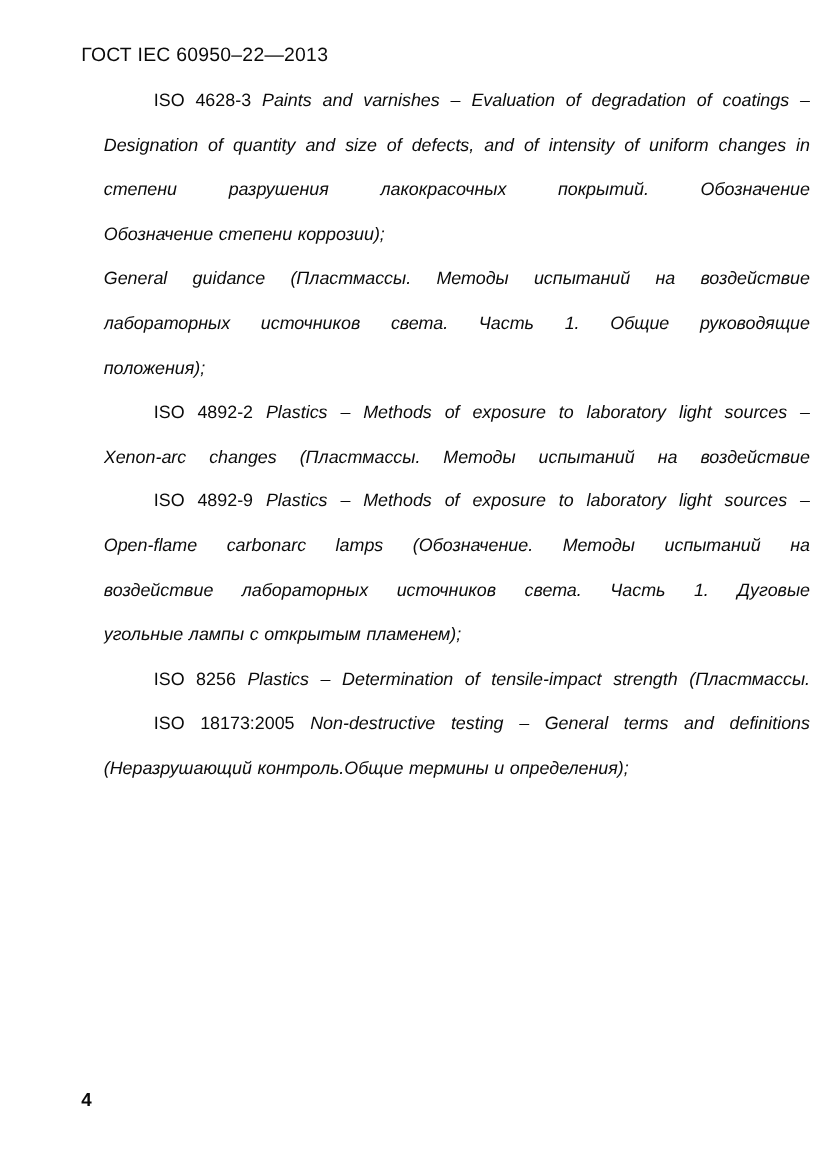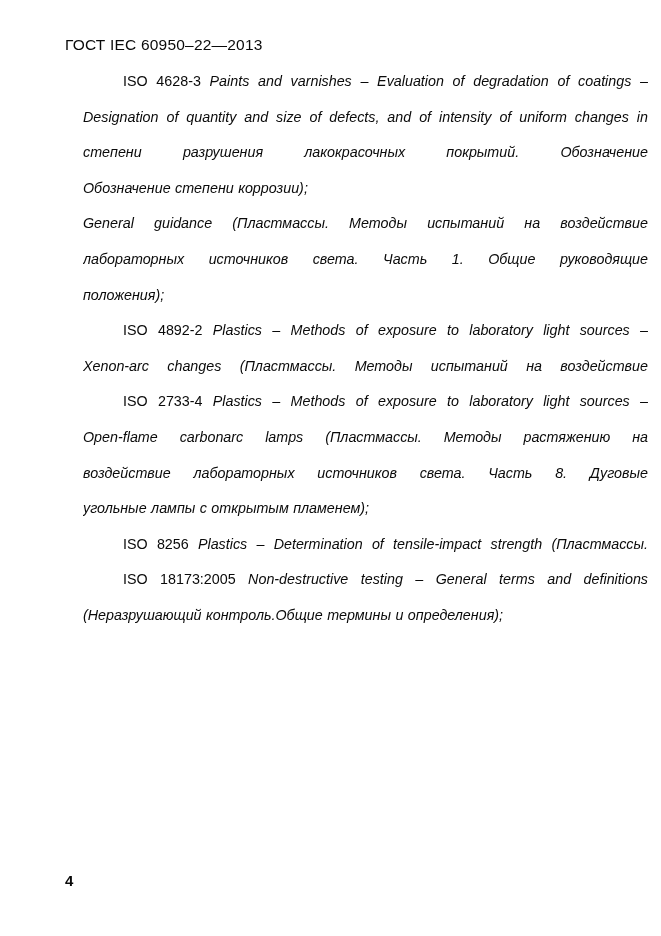--- a/index.html
+++ b/index.html
@@ -66,23 +66,23 @@
     <div class="line j"><span>степени разрушения лакокрасочных покрытий. Обозначение</span></div>
     <div class="line"><span>Обозначение степени коррозии);</span></div>
 
     <div class="line j"><span>General guidance (Пластмассы. Методы испытаний на воздействие</span></div>
     <div class="line j"><span>лабораторных источников света. Часть 1. Общие руководящие</span></div>
     <div class="line"><span>положения);</span></div>
 
     <div class="line j ind"><span class="ref">ISO 4892-2</span><span> Plastics – Methods of exposure to laboratory light sources –</span></div>
     <div class="line j"><span>Xenon-arc changes (Пластмассы. Методы испытаний на воздействие</span></div>
 
-    <div class="line j ind"><span class="ref">ISO 2733-4</span><span> Plastics – Methods of exposure to laboratory light sources –</span></div>
-    <div class="line j"><span>Open-flame carbonarc lamps (Пластмассы. Методы растяжению на</span></div>
-    <div class="line j"><span>воздействие лабораторных источников света. Часть 8. Дуговые</span></div>
+    <div class="line j ind"><span class="ref">ISO 4892-9</span><span> Plastics – Methods of exposure to laboratory light sources –</span></div>
+    <div class="line j"><span>Open-flame carbonarc lamps (Обозначение. Методы испытаний на</span></div>
+    <div class="line j"><span>воздействие лабораторных источников света. Часть 1. Дуговые</span></div>
     <div class="line"><span>угольные лампы с открытым пламенем);</span></div>
 
     <div class="line j ind"><span class="ref">ISO 8256</span><span> Plastics – Determination of tensile-impact strength (Пластмассы.</span></div>
 
     <div class="line j ind"><span class="ref">ISO 18173:2005</span><span> Non-destructive testing – General terms and definitions</span></div>
     <div class="line"><span>(Неразрушающий контроль.Общие термины и определения);</span></div>
 
   </div>
 
   <div class="pagenum">4</div>

